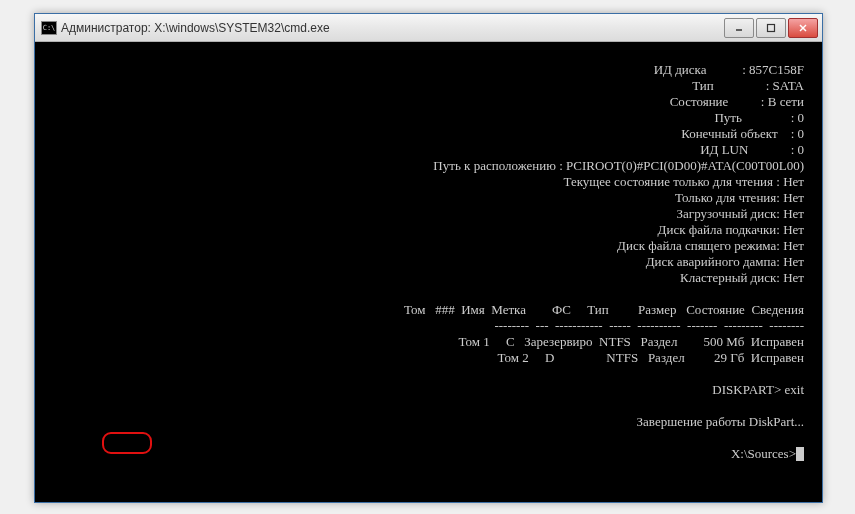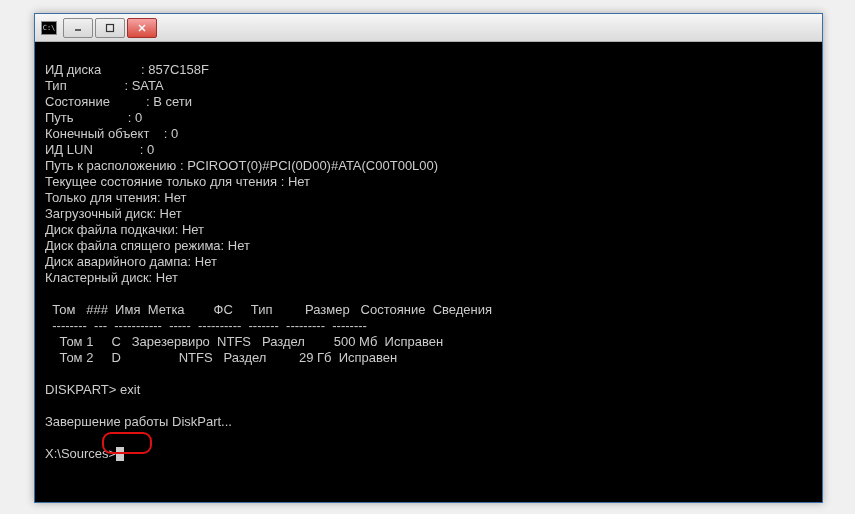--- a/index.html
+++ b/index.html
@@ -70,28 +70,29 @@
   }
   .winbtn.close {
     background: linear-gradient(to bottom, #f5a3a3, #d94b3f);
     color: #fff;
     border-color: #a03030;
   }
   .winbtn svg { display: block; }
   .terminal {
     background: #000;
     color: #ccc;
-    font-family: Liberation Sans, sans-serif;
+    font-family: Liberation Serif, serif;
     font-size: 13px;
     line-height: 16px;
-    padding: 4px 10px;
+    padding: 4px 18px;
     white-space: pre;
     height: calc(100% - 28px);
     overflow: hidden;
     position: relative;
+    text-align: right;
   }
   .prompt-line { white-space: pre; }
   .highlight-box {
     position: absolute;
     border: 2px solid #e01010;
     border-radius: 9px;
     pointer-events: none;
   }
   .cursor {
     display: inline-block;
@@ -100,20 +101,21 @@
     background: #ccc;
     vertical-align: text-bottom;
   }
 </style>
 </head>
 <body>
 
 <div class="window">
   <div class="titlebar">
     <div class="titlebar-icon">C:\</div>
+    <div class="titlebar-text">Администратор: X:\windows\SYSTEM32\cmd.exe</div>
     <div class="window-controls">
       <div class="winbtn">
         <svg width="10" height="10" viewBox="0 0 10 10">
             <line x1="2" y1="7" x2="8" y2="7" stroke="#333" stroke-width="1.5"></line>
           </svg>
       </div>
       <div class="winbtn">
         <svg width="10" height="10" viewBox="0 0 10 10">
             <rect x="1.5" y="1.5" width="7" height="7" fill="none" stroke="#333" stroke-width="1.2"></rect>
           </svg>

